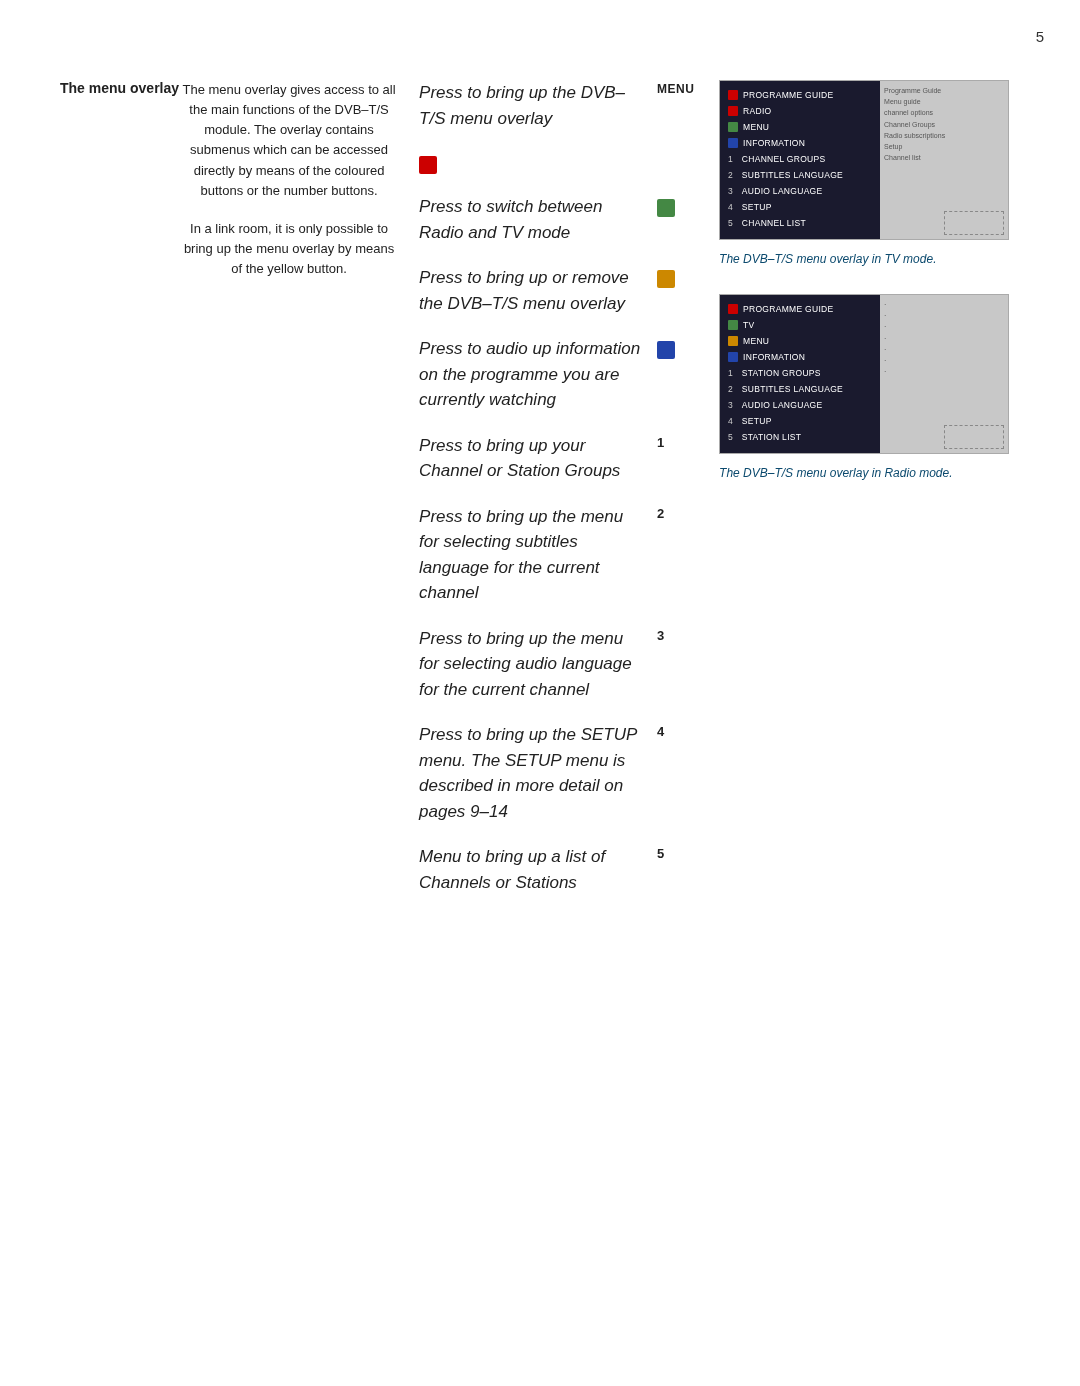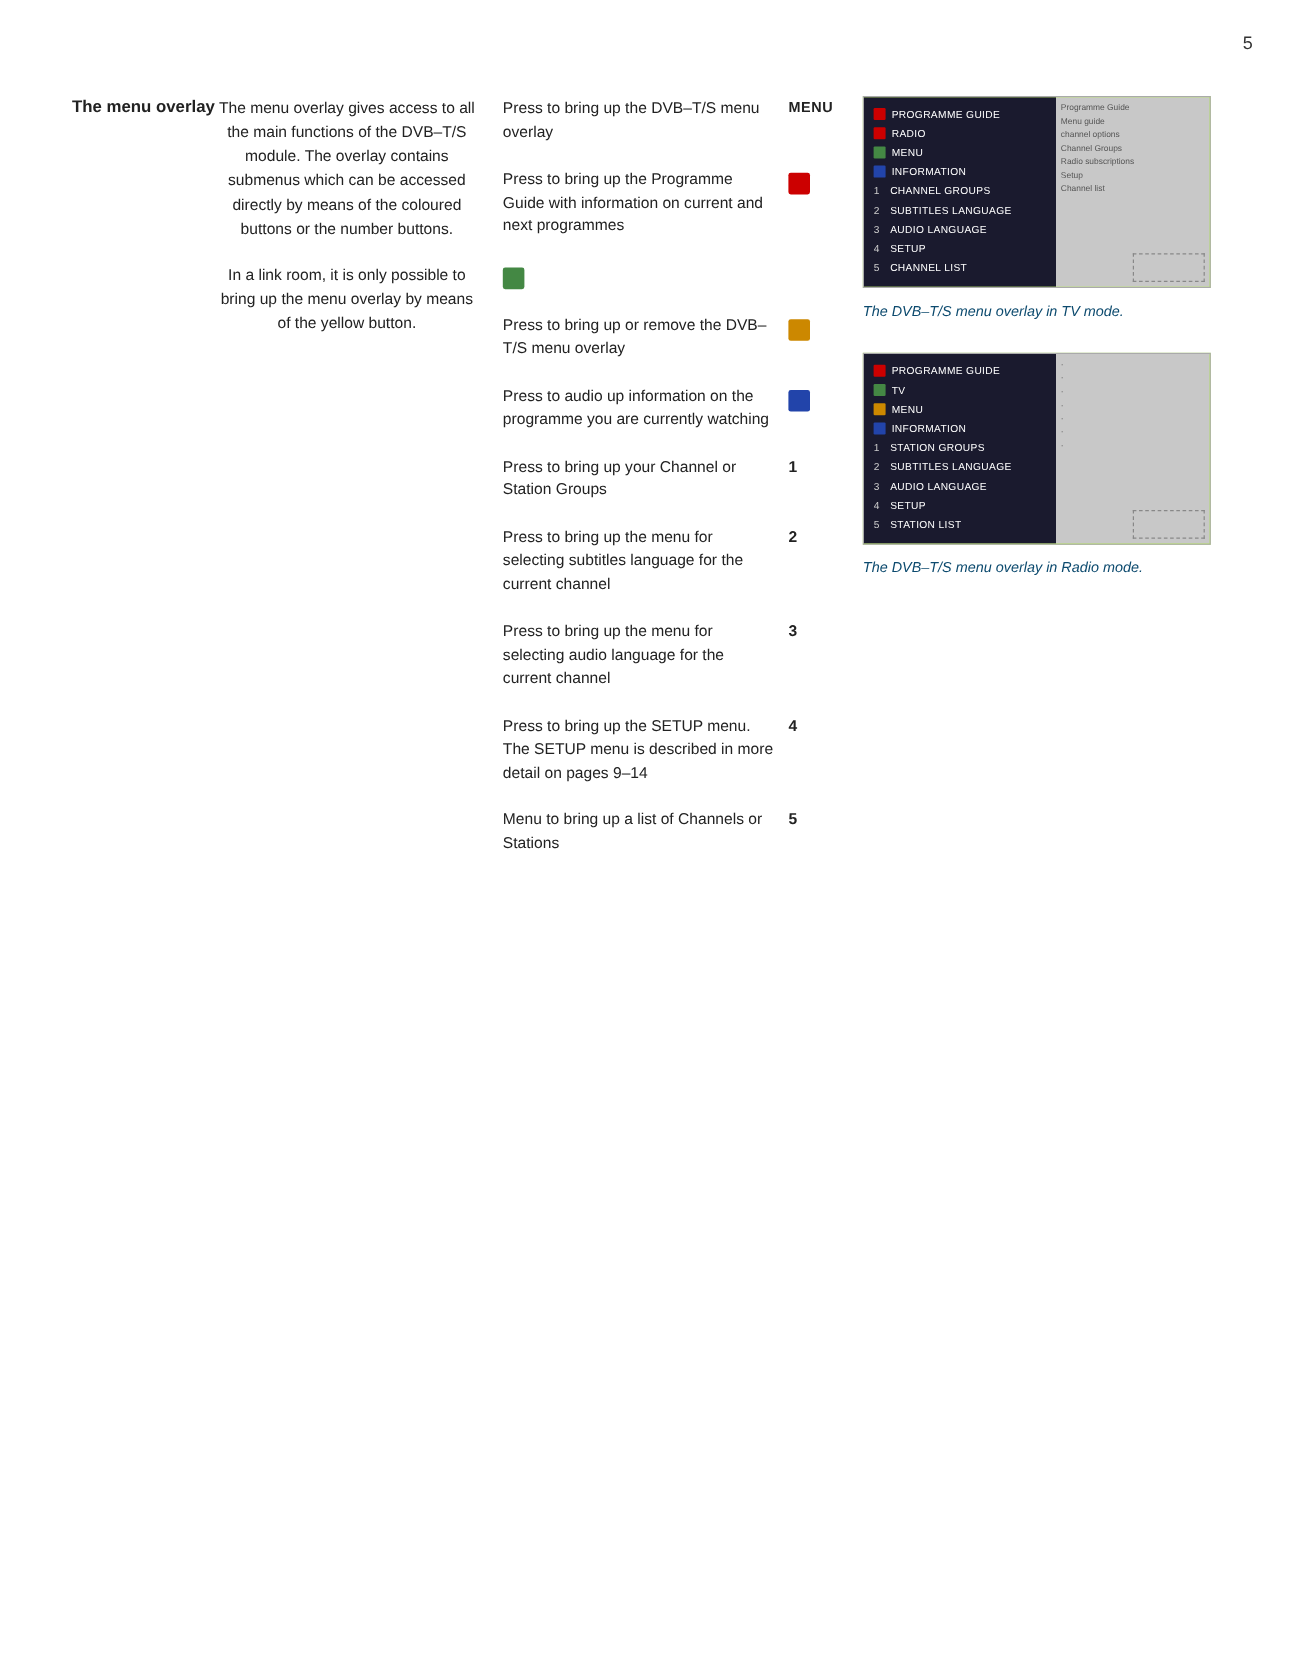--- a/index.html
+++ b/index.html
@@ -63,22 +63,23 @@
       display: flex;
       flex-direction: row;
       align-items: flex-start;
       margin-bottom: 20px;
       gap: 0;
     }
 
     .instruction-text {
       flex: 1;
       line-height: 1.5;
-      font-size: 13px;
+      font-size: 17px;
       padding-right: 10px;
+      font-style: italic;
     }
 
     .instruction-label {
       width: 46px;
       flex-shrink: 0;
       text-align: left;
       font-weight: bold;
       font-size: 13px;
       padding-top: 2px;
     }
@@ -118,21 +119,21 @@
       margin-top: 6px;
     }
 
     
     .overlay-diagram {
       display: flex;
       flex-direction: row;
       border: 1px solid #aaa;
       width: 290px;
       height: 160px;
-      background: #bef264;
+      background: #15803d;
       position: relative;
       overflow: hidden;
     }
 
     .menu-panel {
       width: 160px;
       background: #1a1a2e;
       height: 100%;
       padding: 6px 0;
       flex-shrink: 0;
@@ -208,26 +209,26 @@
       <p>The menu overlay gives access to all the main functions of the DVB–T/S module. The overlay contains submenus which can be accessed directly by means of the coloured buttons or the number buttons.</p>
       <p>In a link room, it is only possible to bring up the menu overlay by means of the yellow button.</p>
     </div>
 
     <div class="mid-col" id="instructions-col">
     <div class="instruction-row">
           <div class="instruction-text">Press to bring up the DVB–T/S menu overlay</div>
           <div class="instruction-label menu-label">MENU</div>
         </div>
         <div class="instruction-row">
-          <div class="instruction-text">Press to bring up the Programme Guide with information on current and next programmes</div>
           <div class="instruction-label">
             <span class="color-btn" style="background-color: rgb(204, 0, 0); display: block;"></span>
           </div>
         </div>
         <div class="instruction-row">
+          <div class="instruction-text">Press to switch between Radio and TV mode</div>
           <div class="instruction-label">
             <span class="color-btn" style="background-color: rgb(68, 136, 68); display: block;"></span>
           </div>
         </div>
         <div class="instruction-row">
           <div class="instruction-text">Press to bring up or remove the DVB–T/S menu overlay</div>
           <div class="instruction-label">
             <span class="color-btn" style="background-color: rgb(204, 136, 0); display: block;"></span>
           </div>
         </div>

